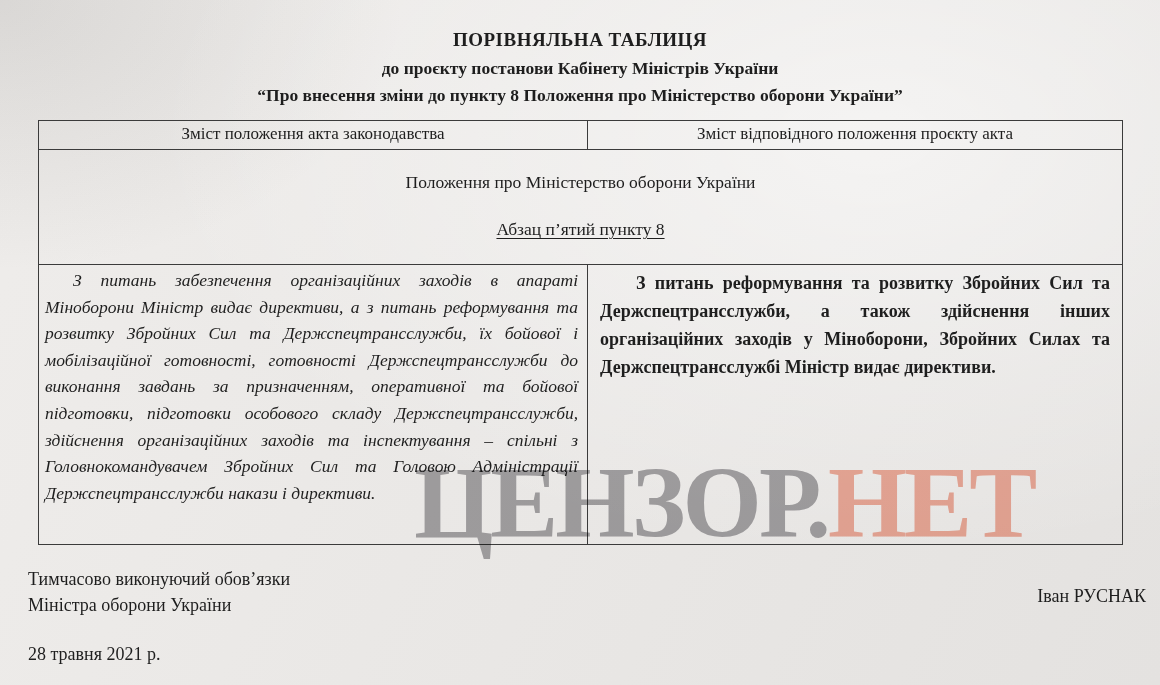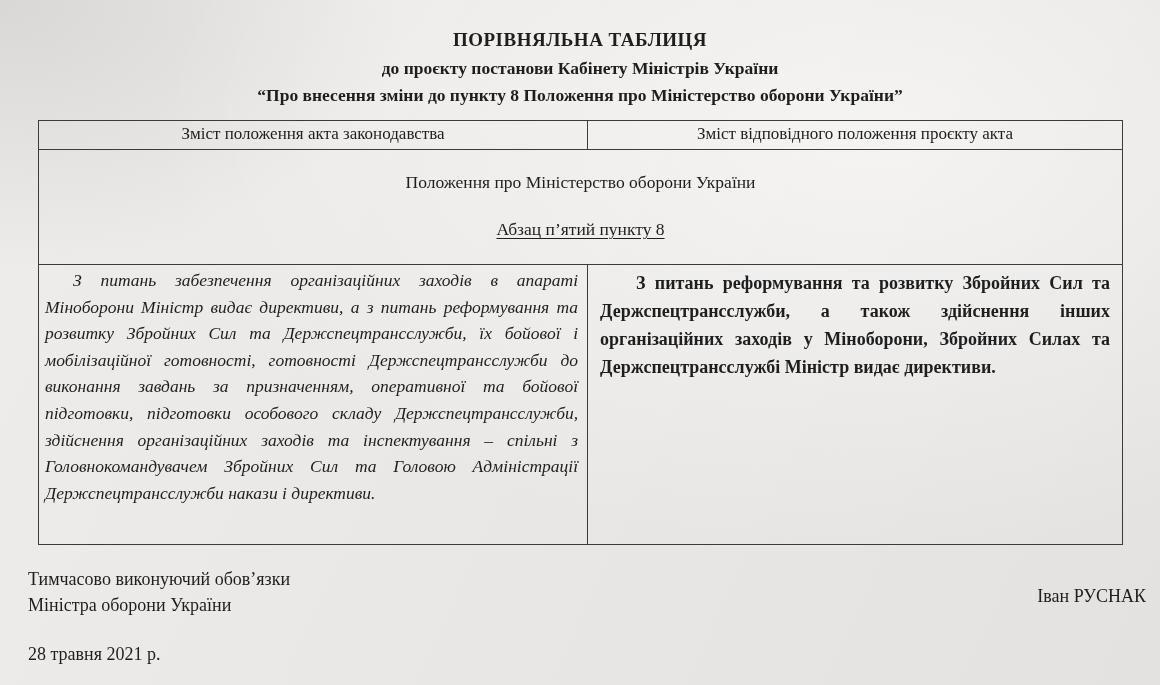--- a/index.html
+++ b/index.html
@@ -99,20 +99,23 @@
     <div class="t-row-section">
       <div>Положення про Міністерство оборони України</div>
       <span class="t-section-sub">Абзац п’ятий пункту 8</span>
     </div>
     <div class="t-row-body">
       <div class="bcell left">З питань забезпечення організаційних заходів в апараті Міноборони Міністр видає директиви, а з питань реформування та розвитку Збройних Сил та Держспецтрансслужби, їх бойової і мобілізаційної готовності, готовності Держспецтрансслужби до виконання завдань за призначенням, оперативної та бойової підготовки, підготовки особового складу Держспецтрансслужби, здійснення організаційних заходів та інспектування – спільні з Головнокомандувачем Збройних Сил та Головою Адміністрації Держспецтрансслужби накази і директиви.</div>
       <div class="bcell right">З питань реформування та розвитку Збройних Сил та Держспецтрансслужби, а також здійснення інших організаційних заходів у Міноборони, Збройних Силах та Держспецтрансслужбі Міністр видає директиви.</div>
     </div>
   </div>
 
+  <div class="watermark">
+    <span class="wm-gray" style="color: rgb(152, 151, 155);">ЦЕНЗОР.</span><span class="wm-red" style="color: rgb(244, 161, 140);">НЕТ</span>
+  </div>
 
   <div class="sig-position">
     <div>Тимчасово виконуючий обов’язки</div>
     <div>Міністра оборони України</div>
   </div>
 
   <div class="sig-name">Іван РУСНАК</div>
 
   <div class="sig-date">28 травня 2021 р.</div>
 

